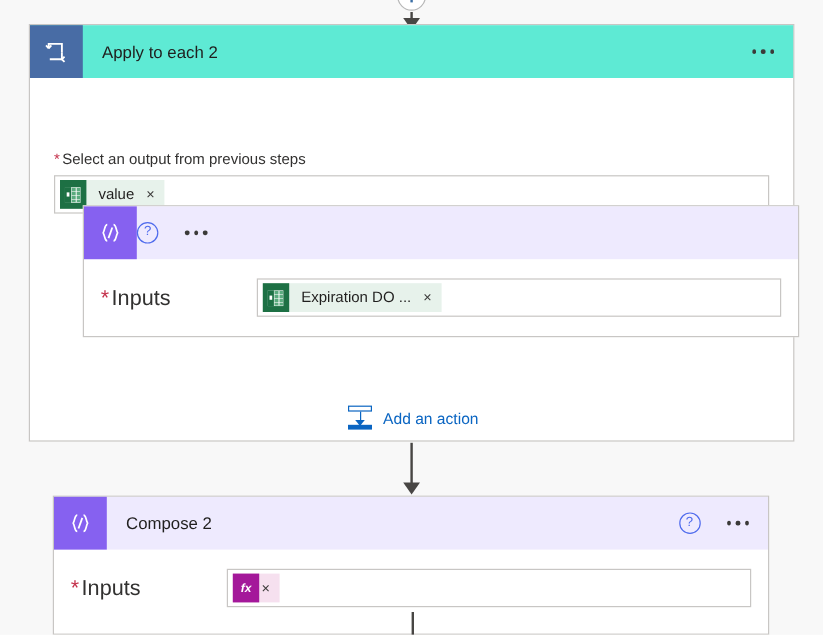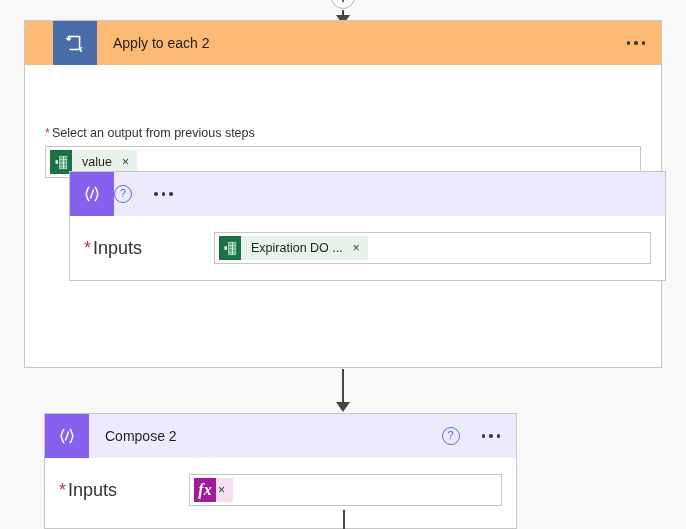--- a/index.html
+++ b/index.html
@@ -141,22 +141,21 @@
 
   
   #apply-to-each {
     left: 24px;
     top: 20px;
     width: 638px;
     height: 348px;
     background: #ffffff;
   }
   #apply-to-each > .card-header {
-    background: #fdba74;
-    padding-left: 28px;
+    background: #5eead4;
   }
   #apply-to-each .card-icon {
     background: #486ca5;
   }
 
   .field-block {
     padding: 16px 20px 0 20px;
   }
   .field-label {
     font-size: 12.5px;
@@ -197,22 +196,22 @@
     flex: 0 0 22px;
     display: flex;
     align-items: center;
     justify-content: center;
   }
   .token-icon.excel { background: #1d7044; }
   .token-icon.fx {
     background: #a4189a;
     color: #ffffff;
     font-style: italic;
-    font-family: Liberation Serif, serif;
-    font-size: 16px;
+    font-family: Liberation Sans, sans-serif;
+    font-size: 10px;
     font-weight: bold;
   }
   .token-text {
     padding: 0 8px 0 10px;
     white-space: nowrap;
     overflow: hidden;
   }
   .token-x {
     font-size: 12px;
     color: #3b3a39;
@@ -228,21 +227,21 @@
     top: 150px;
     width: 597px;
     height: 110px;
   }
   #compose-card .card-header { background: #eeeafe; }
   #compose-card .card-icon   { background: #8661f0; }
 
   #compose-2-card {
     left: 44px;
     top: 413px;
-    width: 473px;
+    width: 597px;
     height: 116px;
   }
   #compose-2-card .card-header { background: #eeeafe; }
   #compose-2-card .card-icon   { background: #8661f0; }
 
   .inputs-row {
     display: flex;
     align-items: center;
     padding: 16px 14px 0 14px;
   }
@@ -399,20 +398,31 @@
               <rect x="1.8" y="6" width="2.6" height="4" fill="#ffffff"></rect>
             </svg>
           </span>
           <span class="token-text">Expiration DO ...</span>
           <span class="token-x">×</span>
         </span>
       </div>
     </div>
   </div>
 
+  <div id="add-action">
+    <div class="add-action-btn">
+      <span class="insert-icon">
+        <span class="bar-top"></span>
+        <span class="shaft"></span>
+        <span class="head"></span>
+        <span class="bar-bottom"></span>
+      </span>
+      <span>Add an action</span>
+    </div>
+  </div>
 
 </div>
 
 <div class="connector" id="mid-connector">
   <div class="conn-stack">
     <div class="conn-line" style="height:34px;"></div>
     <div class="conn-arrow"></div>
   </div>
 </div>
 

